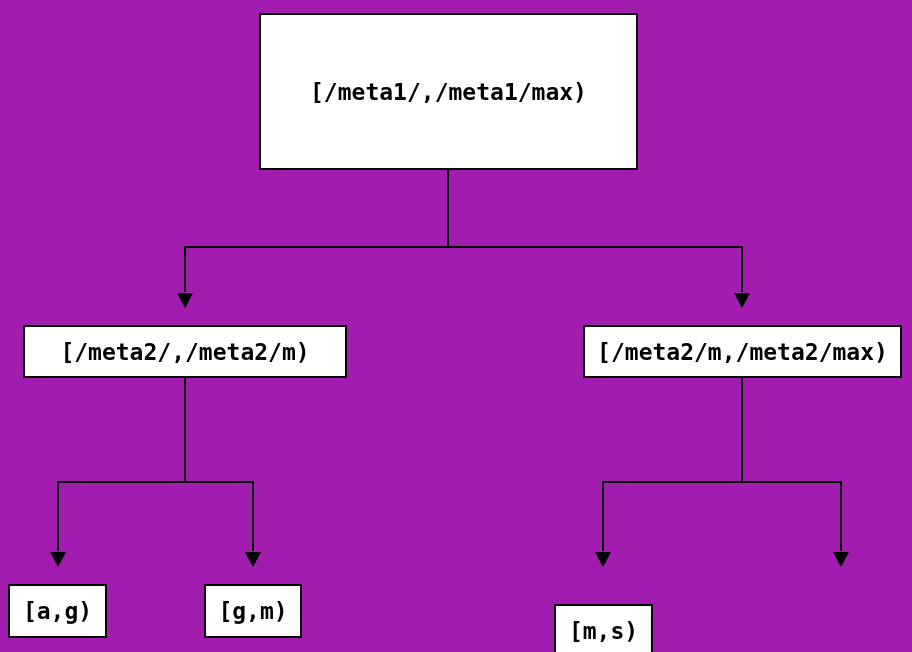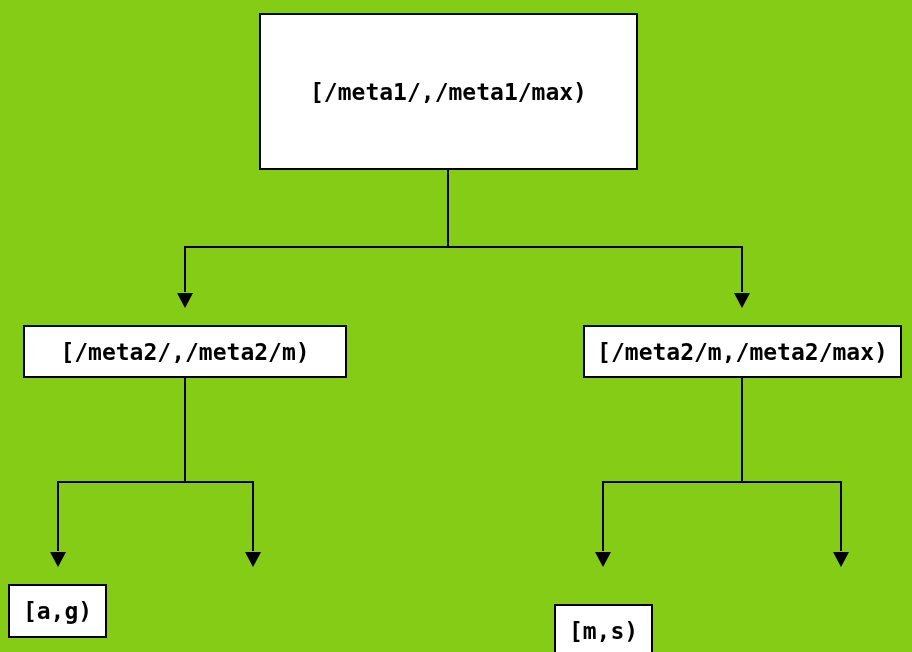--- a/index.html
+++ b/index.html
@@ -4,21 +4,21 @@
 <style>
   html, body {
     margin: 0;
     padding: 0;
     background: #ffffff;
   }
   .canvas {
     position: relative;
     width: 912px;
     height: 652px;
-    background: #84cc16;
+    background: #a21caf;
     overflow: hidden;
     font-family: "DejaVu Sans Mono", monospace;
   }
   .connectors {
     position: absolute;
     left: 0;
     top: 0;
     width: 912px;
     height: 652px;
   }
@@ -73,17 +73,18 @@
   </svg>
 
   <div class="node node-root">[/meta1/,/meta1/max)</div>
 
   <div class="node node-mid-l">[/meta2/,/meta2/m)</div>
 
   <div class="node node-mid-r">[/meta2/m,/meta2/max)</div>
 
   <div class="node node-leaf-0">[a,g)</div>
 
+  <div class="node node-leaf-1">[g,m)</div>
 
   <div class="node node-leaf-2">[m,s)</div>
 
 
 </div>
 
 </body></html>

